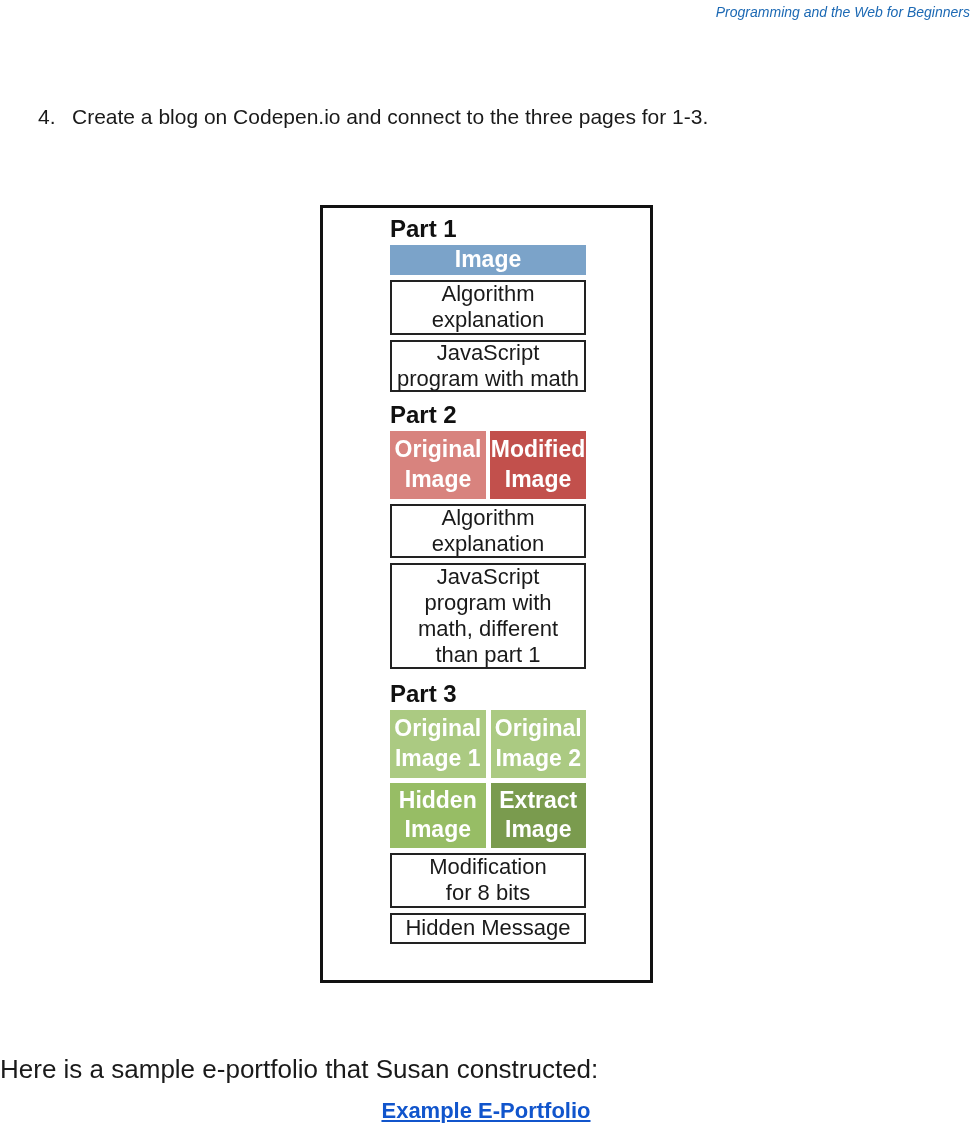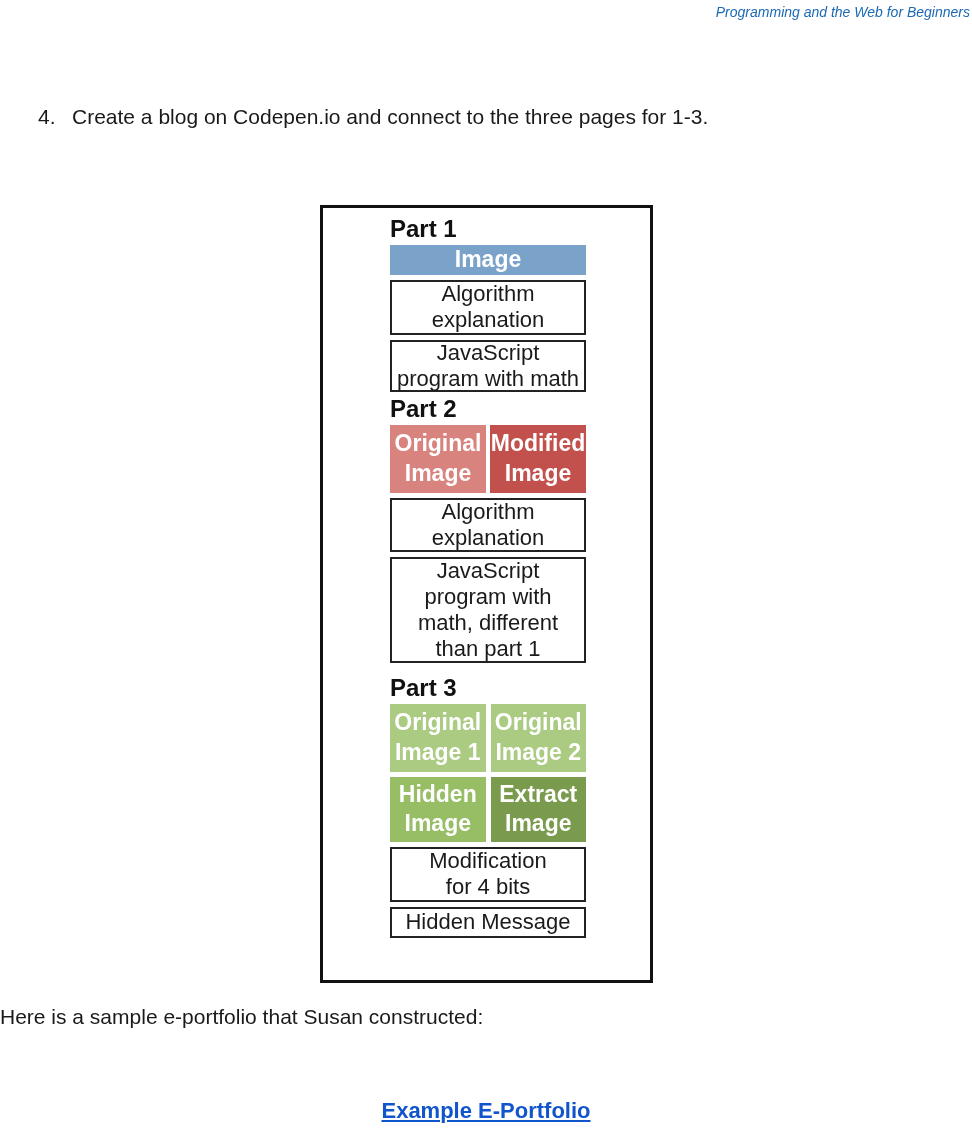--- a/index.html
+++ b/index.html
@@ -56,21 +56,21 @@
     display: flex;
     flex-direction: column;
     justify-content: space-between;
   }
   .plabel {
     font-weight: bold;
     font-size: 24px;
     line-height: 26px;
     color: #111;
   }
-  .mt-part2 { margin-top: 4px; }
+  .mt-part2 { margin-top: 10px; }
   .mt-part3 { margin-top: 12px; }
   .box {
     box-sizing: border-box;
     width: 100%;
     display: flex;
     align-items: center;
     justify-content: center;
     text-align: center;
     white-space: pre-line;
   }
@@ -99,23 +99,23 @@
   .h-js1    { height: 52px; }
   .h-red    { height: 68px; }
   .h-algo2  { height: 54px; }
   .h-js2    { height: 106px; }
   .h-green1 { height: 68px; }
   .h-green2 { height: 65px; }
   .h-mod    { height: 55px; }
   .h-msg    { height: 31px; }
   .footer-line {
     position: absolute;
-    top: 1004px;
+    top: 1057px;
     left: 0;
-    font-size: 21px;
+    font-size: 26px;
     line-height: 25px;
   }
   .eport-link-wrap {
     position: absolute;
     top: 1094px;
     left: 0;
     width: 972px;
     text-align: center;
   }
   .eport-link {
@@ -170,21 +170,21 @@
         <div class="box cbox h-green1" style="background-color: rgb(171, 202, 130);">Original
 Image 2</div>
       </div>
       <div class="row row-green row-green2">
         <div class="box cbox h-green2" style="background-color: rgb(151, 189, 101);">Hidden
 Image</div>
         <div class="box cbox h-green2" style="background-color: rgb(122, 155, 78);">Extract
 Image</div>
       </div>
       <div class="box wbox h-mod">Modification
-for 4 bits</div>
+for 8 bits</div>
       <div class="box wbox h-msg">Hidden Message</div>
 
     </div>
   </div>
 
   <div class="footer-line">Here is a sample e-portfolio that Susan constructed:</div>
 
   <div class="eport-link-wrap">
     <a class="eport-link" style="color: rgb(17, 85, 204);">Example E-Portfolio</a>
   </div>

